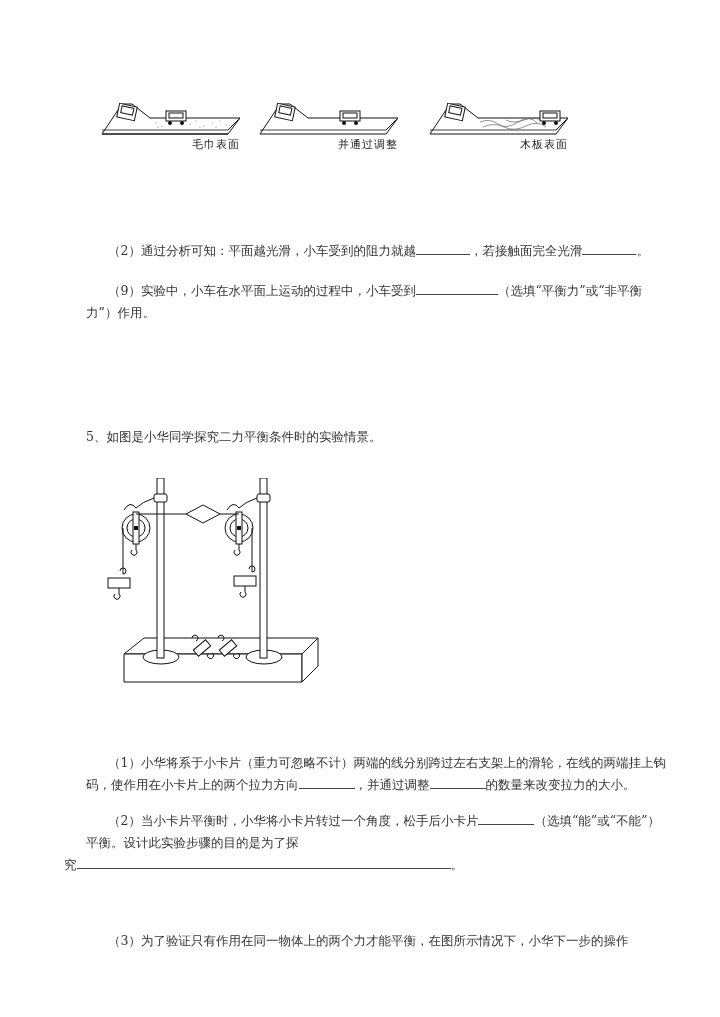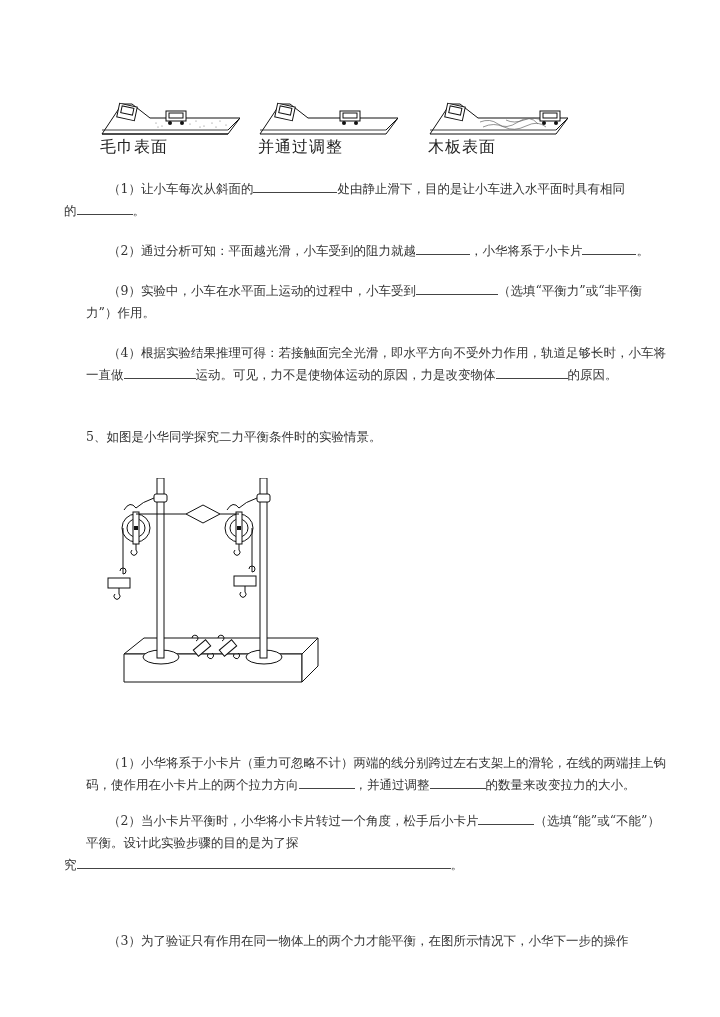--- a/index.html
+++ b/index.html
@@ -8,23 +8,23 @@
     font-family: "DejaVu Serif", "Liberation Serif", serif;
     color: #333333;
   }
   .page { position: absolute; left: 0; top: 0; width: 720px; height: 1017px; }
   .figure-row {
     position: absolute; left: 100px; top: 96px; width: 460px; height: 62px;
   }
   .fig { position: absolute; top: 0; width: 140px; height: 62px; }
   .fig svg { position: absolute; left: 0; top: 0; }
   .fig-caption {
-    position: absolute; top: 41px; left: 0; width: 100%; text-align: left;
+    position: absolute; top: 41px; left: 0; width: 100%; text-align: right;
     font-family: "DejaVu Sans", "Liberation Sans", sans-serif;
-    font-size: 16px; color: #222; letter-spacing: 1px;
+    font-size: 11px; color: #222; letter-spacing: 1px;
   }
   .para {
     position: absolute; left: 86px; width: 586px;
     font-size: 12.5px; line-height: 22px; color: #333;
   }
   .indent { text-indent: 22px; }
   .blank {
     display: inline-block; border-bottom: 1px solid #444;
     height: 13px; vertical-align: baseline;
   }
@@ -93,36 +93,29 @@
         <path d="M78,24 Q86,28 96,24 T116,25" fill="none" stroke="#666" stroke-width="0.7"></path>
         <rect x="112" y="15" width="20" height="10" fill="#fff" stroke="#111"></rect>
         <rect x="115" y="17" width="14" height="5" fill="#fff" stroke="#111"></rect>
         <circle cx="116" cy="27" r="2" fill="#111"></circle>
           <circle cx="128" cy="27" r="2" fill="#111"></circle>
       </svg>
       <div class="fig-caption">木板表面</div>
     </div>
   </div>
 
-  <div class="para indent" style="top:178px;">
-    <span>（1）让小车每次从斜面的</span><span class="blank" style="width:84px;"></span><span>处由静止滑下，目的是让小车进入水平面时具有相同</span><br>
-    <span style="margin-left:-22px;">的</span><span class="blank" style="width:56px;"></span><span>。</span>
-  </div>
 
   <div class="para indent" style="top:240px;">
-    <span>（2）通过分析可知：平面越光滑，小车受到的阻力就越</span><span class="blank" style="width:54px;"></span><span>，小华将系于小卡片</span><span class="blank" style="width:54px;"></span><span>。</span>
+    <span>（2）通过分析可知：平面越光滑，小车受到的阻力就越</span><span class="blank" style="width:54px;"></span><span>，若接触面完全光滑</span><span class="blank" style="width:54px;"></span><span>。</span>
   </div>
 
   <div class="para indent" style="top:280px;">
     <span>（9）实验中，小车在水平面上运动的过程中，小车受到</span><span class="blank" style="width:82px;"></span><span>（选填“平衡力”或“非平衡力”）作用。</span>
   </div>
 
-  <div class="para indent" style="top:342px;">
-    <span>（4）根据实验结果推理可得：若接触面完全光滑，即水平方向不受外力作用，轨道足够长时，小车将一直做</span><span class="blank" style="width:72px;"></span><span>运动。可见，力不是使物体运动的原因，力是改变物体</span><span class="blank" style="width:72px;"></span><span>的原因。</span>
-  </div>
 
   <div class="para" style="top:426px;">5、如图是小华同学探究二力平衡条件时的实验情景。</div>
 
   <div class="apparatus">
     <svg width="220" height="218" viewBox="0 0 220 218">
 
       <polygon points="20,176 40,160 214,160 198,176" fill="#fff" stroke="#111"></polygon>
       <polygon points="20,176 198,176 198,204 20,204" fill="#fff" stroke="#111"></polygon>
       <polygon points="198,176 214,160 214,188 198,204" fill="#fff" stroke="#111"></polygon>
 

